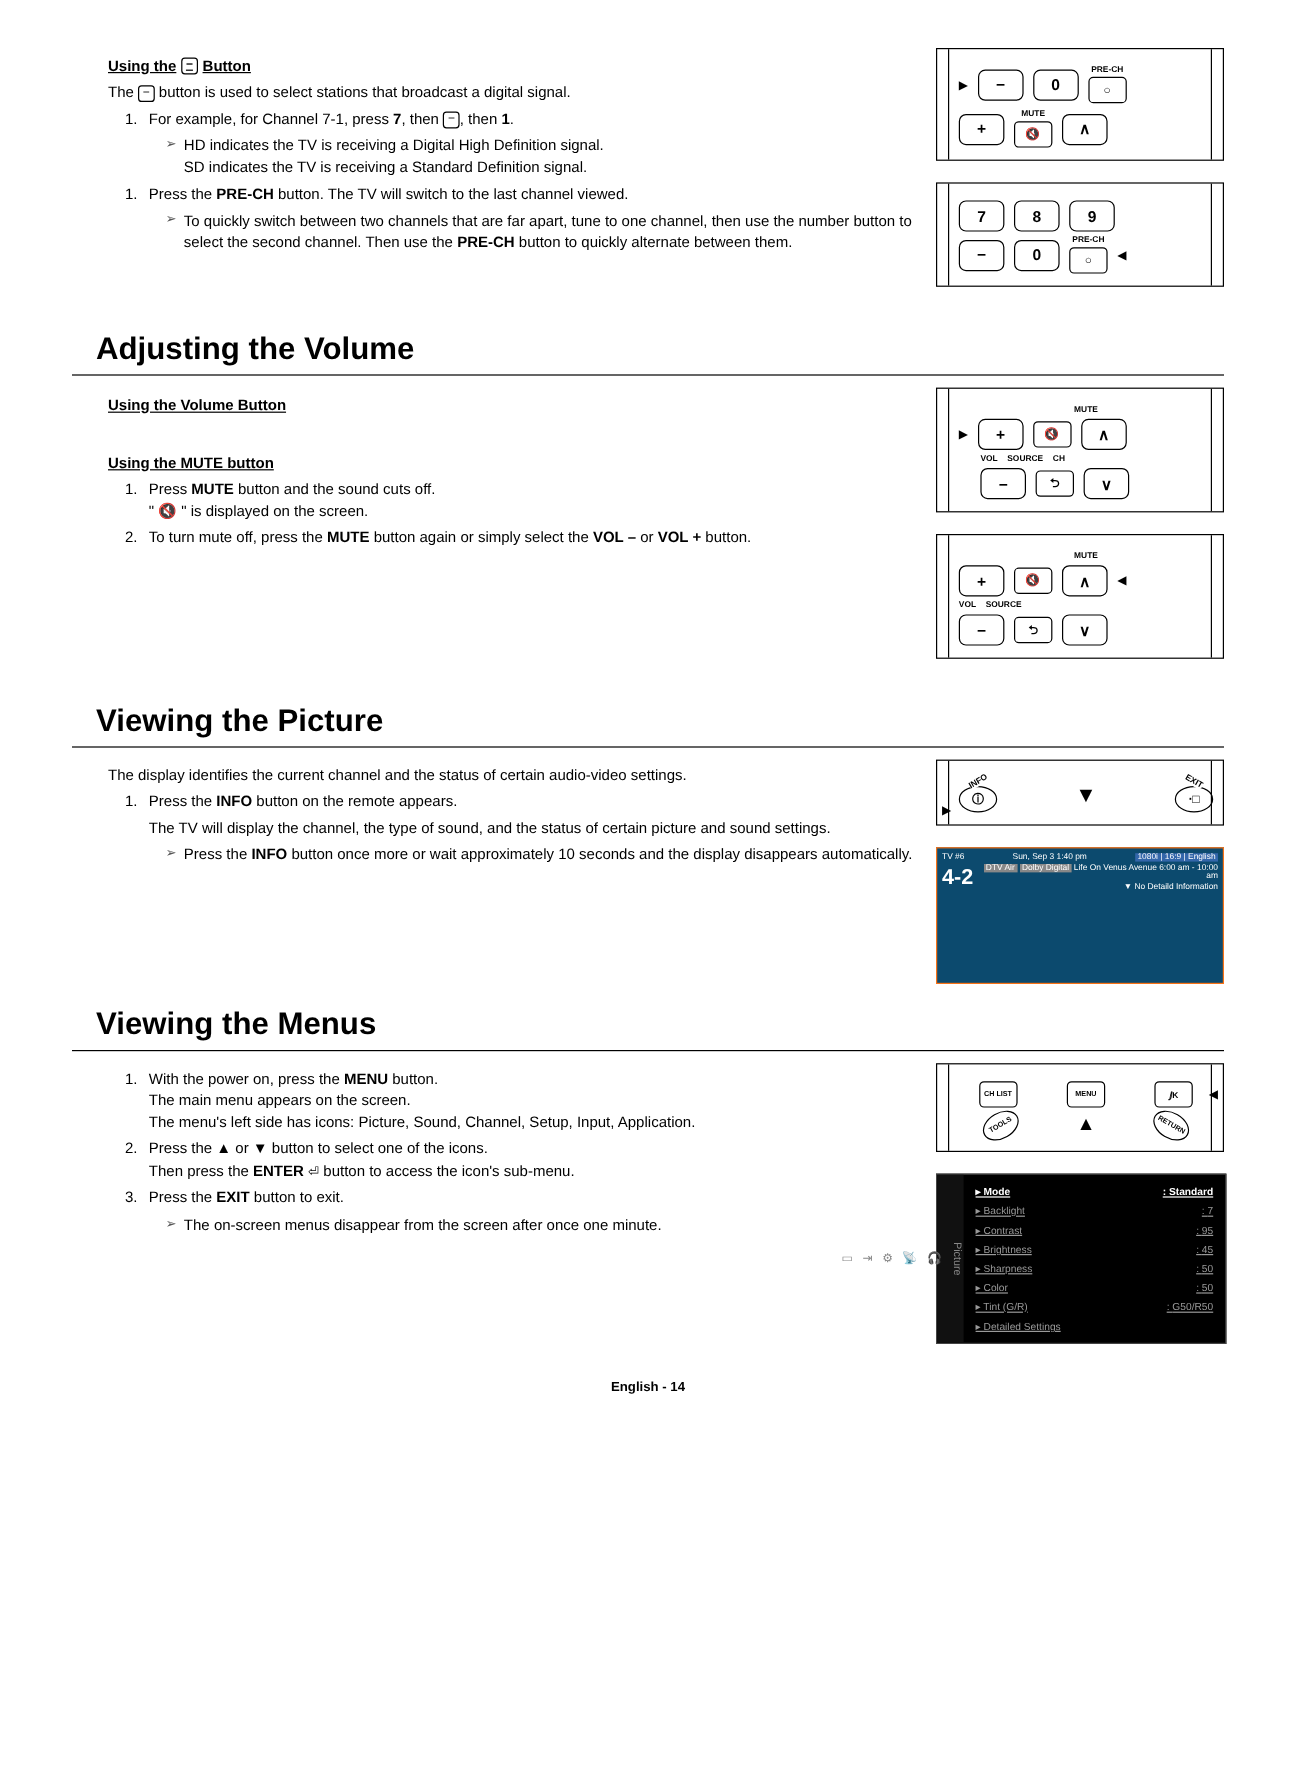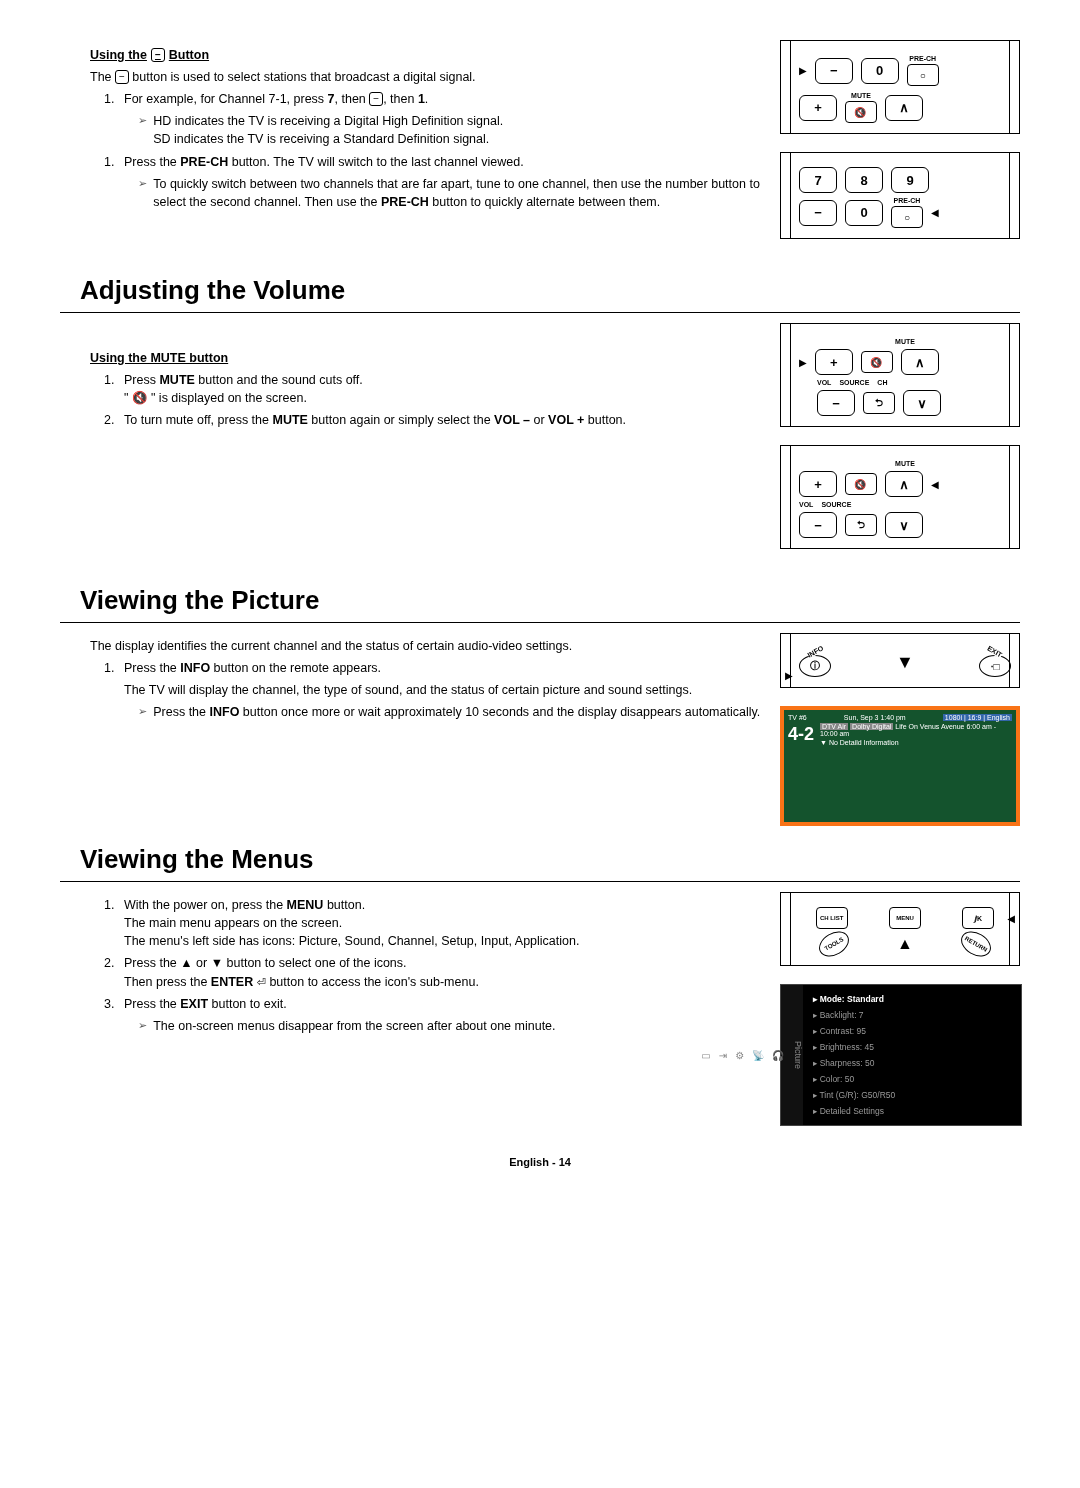--- a/index.html
+++ b/index.html
@@ -109,26 +109,27 @@
     font-size: 13px; font-weight: bold;
     background: #fff;
   }
   .rbtn.small { width: 30px; height: 20px; font-size: 10px; border-radius: 4px; }
   .rbtn.tiny-label { border: none; font-size: 7px; font-weight: bold; width: auto; height: auto; }
   .tri-marker { font-size: 10px; }
 
   
   .tv-shot {
     width: 100%;
-    border: 4px solid #f97316;
-    background: #14532d;
+    border: 1px solid #f97316;
+    background: #0c4a6e;
     color: #fff;
     font-size: 7px;
     padding: 4px;
     box-sizing: border-box;
+    text-align: right;
   }
   .tv-shot .barrow { display: flex; justify-content: space-between; align-items: center; margin-bottom: 2px; }
   .tv-shot .chnum { font-size: 18px; font-weight: bold; }
   .tv-shot .spacer { height: 70px; }
 
   
   .menu-shot {
     width: 100%;
     background: #000;
     color: #ccc;
@@ -143,21 +144,21 @@
     flex-direction: column;
     align-items: center;
     padding: 4px 0;
     gap: 8px;
     font-size: 9px;
     color: #888;
     writing-mode: vertical-rl;
   }
   .menu-shot .menu-side .ic { writing-mode: horizontal-tb; font-size: 10px; }
   .menu-shot .menu-body { flex: 1; padding: 6px 10px; }
-  .menu-shot .mrow { display: flex; padding: 3px 0; color: #999; }
+  .menu-shot .mrow { display: flex; justify-content: space-between; padding: 3px 0; color: #999; text-decoration: underline; }
   .menu-shot .mrow.hl { color: #fff; font-weight: bold; }
   .menu-shot .mrow .mval::before { content: ": "; }
 
   .footer { text-align: center; font-weight: bold; font-size: 11px; margin-top: 30px; }
 </style>
 </head>
 <body>
 
 <div class="content-wrap">
   <div class="left-col">
@@ -229,20 +230,21 @@
         <span class="tri-marker">◀</span>
       </div>
     </div>
   </div>
 </div>
 
 <div class="section-title">Adjusting the Volume</div>
 <hr class="hr">
 <div class="content-wrap">
   <div class="left-col">
+    <div class="subhead">Using the Volume Button</div>
     <div style="height:20px"></div>
     <div class="subhead">Using the MUTE button</div>
     <ol class="numlist">
       <li>
         <span>Press </span><b>MUTE</b><span> button and the sound cuts off.</span><br>
         <span>" 🔇 " is displayed on the screen.</span>
       </li>
       <li>
         <span>To turn mute off, press the </span><b>MUTE</b><span> button again or simply select the </span><b>VOL –</b><span> or </span><b>VOL +</b><span> button.</span>
       </li>
@@ -365,21 +367,21 @@
         <span>The main menu appears on the screen.</span><br>
         <span>The menu's left side has icons: Picture, Sound, Channel, Setup, Input, Application.</span>
       </li>
       <li>
         <span>Press the ▲ or ▼ button to select one of the icons.</span><br>
         <span>Then press the </span><b>ENTER</b> <span class="enter-icon">⏎</span><span> button to access the icon's sub-menu.</span>
       </li>
       <li>
         <span>Press the </span><b>EXIT</b><span> button to exit.</span>
         <div class="pointer-item">
-          <div>The on-screen menus disappear from the screen after about one minute.</div>
+          <div>The on-screen menus disappear from the screen after once one minute.</div>
         </div>
       </li>
     </ol>
   </div>
   <div class="right-col">
     <div class="fig">
       <div class="side-bars"></div>
         <div class="side-bars-r"></div>
       <div class="btn-row" style="justify-content:space-around">
         <div class="rbtn small" style="font-size:6px">CH LIST</div>

